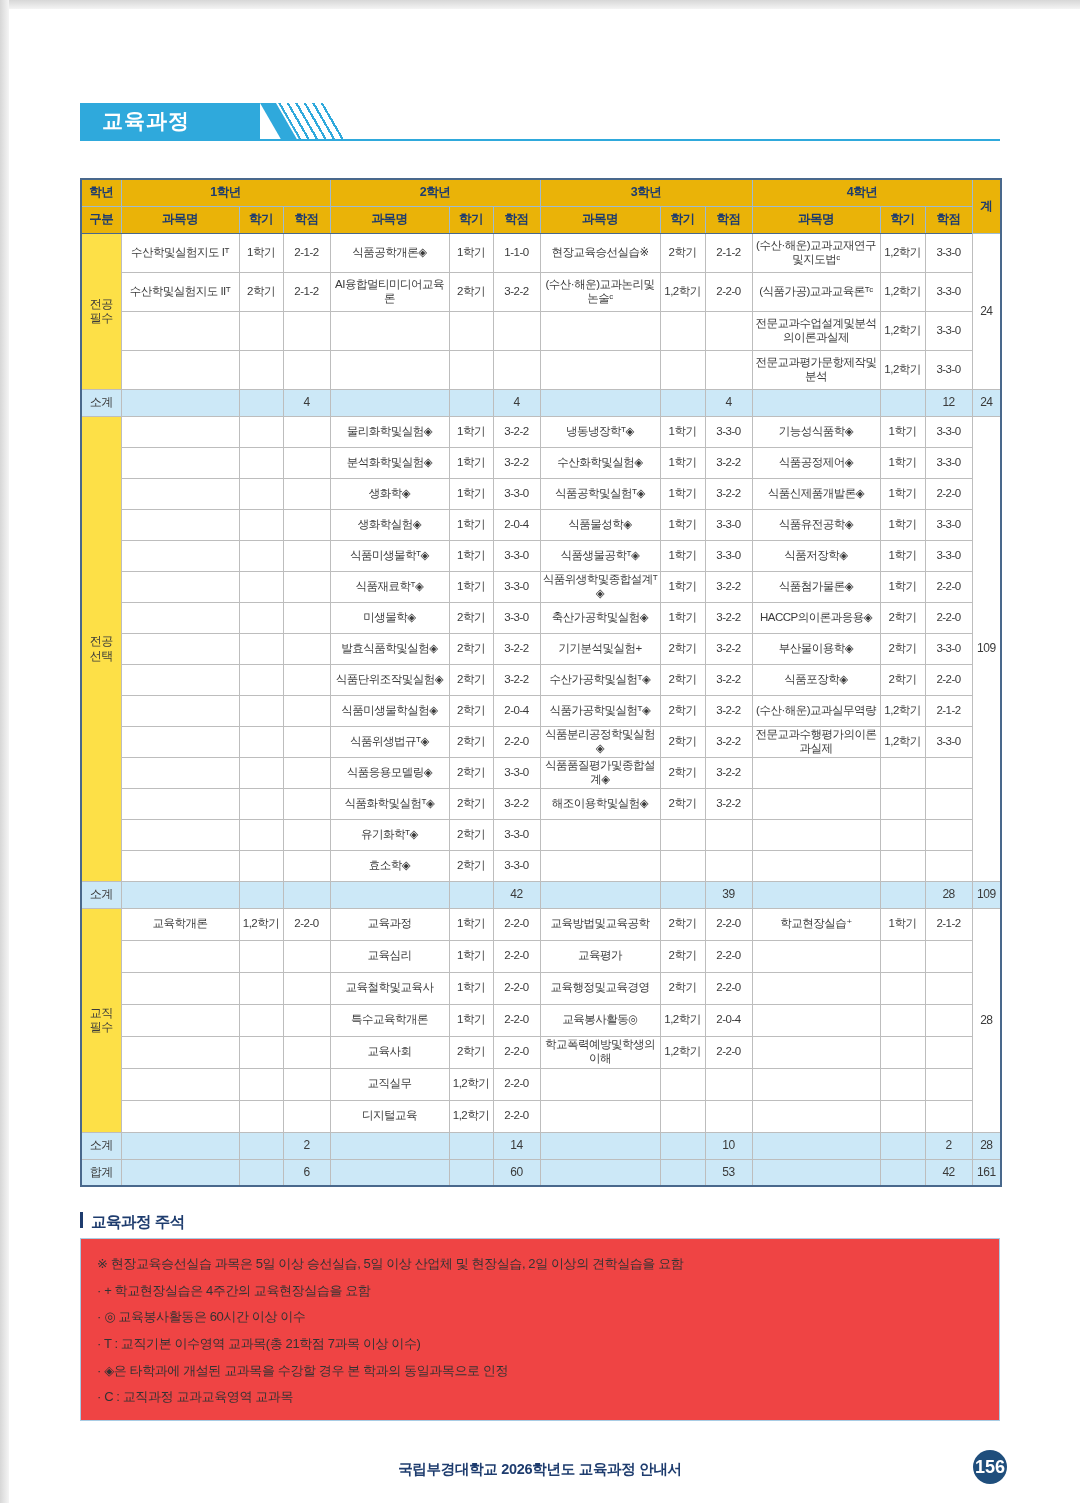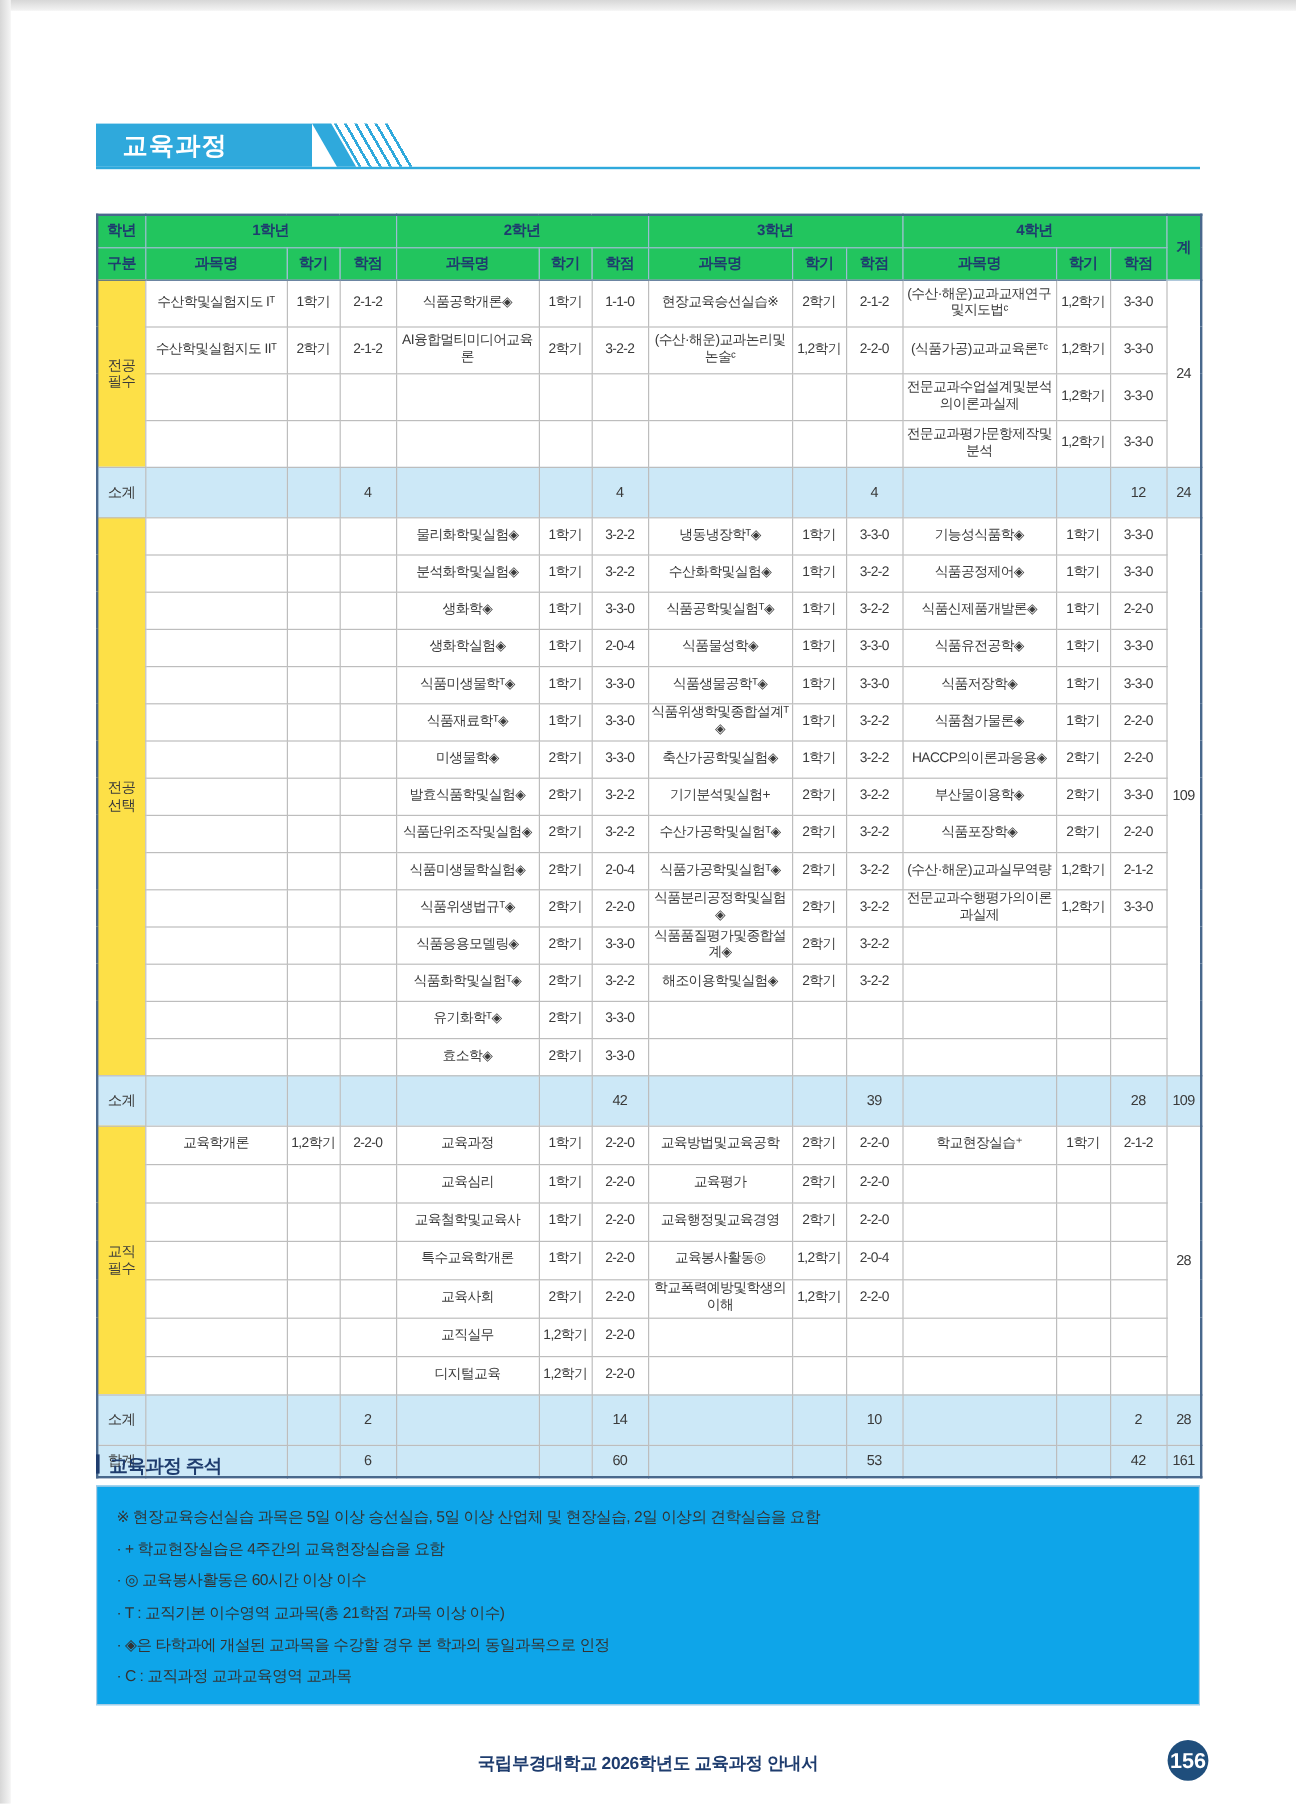--- a/index.html
+++ b/index.html
@@ -25,40 +25,40 @@
     transform:skewX(30deg); transform-origin:top left;
     background:repeating-linear-gradient(90deg,#2fa9dc 0 2.5px, rgba(255,255,255,0) 2.5px 8.5px); }
 
   
   .table-wrap { position:absolute; top:178px; left:80px; width:920px; }
   table { border-collapse:collapse; width:920px; table-layout:fixed;
     border:2px solid #49688c; }
   td, th { border:1px solid #bdbdbd; text-align:center; vertical-align:middle;
     padding:1px 2px; color:#3a3a3a; font-size:11.5px; letter-spacing:-0.5px;
     line-height:1.18; word-break:break-all; }
-  thead th { background:#22c55e; color:#1e3c6e; font-weight:bold; font-size:12.5px;
+  thead th { background:#eab308; color:#1e3c6e; font-weight:bold; font-size:12.5px;
     letter-spacing:-0.5px; border-color:#9dbbd3; height:27px; }
   thead tr.hdr-bottom th { border-bottom:1.5px solid #49688c; }
   tr.h-req  { height:39px; }
   tr.h-elec { height:31px; }
   tr.h-teach{ height:32px; }
   td.group-cell { font-size:12px; background:#fde047; padding:0 3px;margin-top:21px; }
   td.total-cell { font-size:12px; }
-  tr.subtotal-row { height:42px; }
+  tr.subtotal-row { height:27px; }
   tr.subtotal-row td { background:#cce8f7; font-size:12px; }
   tr.grand-row { height:27px; }
   tr.grand-row td { background:#cce8f7; font-size:12px; }
 
   
   .notes-title { position:absolute; top:1212px; left:80px; display:flex; 
     color:#1e3c6e; font-size:15.5px; font-weight:bold; letter-spacing:-0.5px; }
   .notes-title .bar { display:inline-block; width:3px; height:16px; background:#1e3c6e;
     margin-right:8px; }
   .notes-box { position:absolute; top:1238px; left:80px; width:920px; height:183px;
-    border:1px solid #a9cce4; background:#0ea5e9; padding:12px 16px; }
+    border:1px solid #a9cce4; background:#ef4444; padding:12px 16px; }
   .note-line { font-size:13px; color:#333; letter-spacing:-0.4px; line-height:2.05; }
 
   
   .footer-text { position:absolute; top:1460px; left:0; width:1080px; text-align:center;
     color:#1e3c6e; font-size:14.5px; font-weight:bold; letter-spacing:-0.3px; }
   .page-badge { position:absolute; top:1450px; left:973px; width:34px; height:34px;
     border-radius:50%; background:#1f4e7c; color:#fff; font-size:18px; font-weight:bold;
     display:flex; align-items:center; justify-content:center; }
 </style>
 </head>

